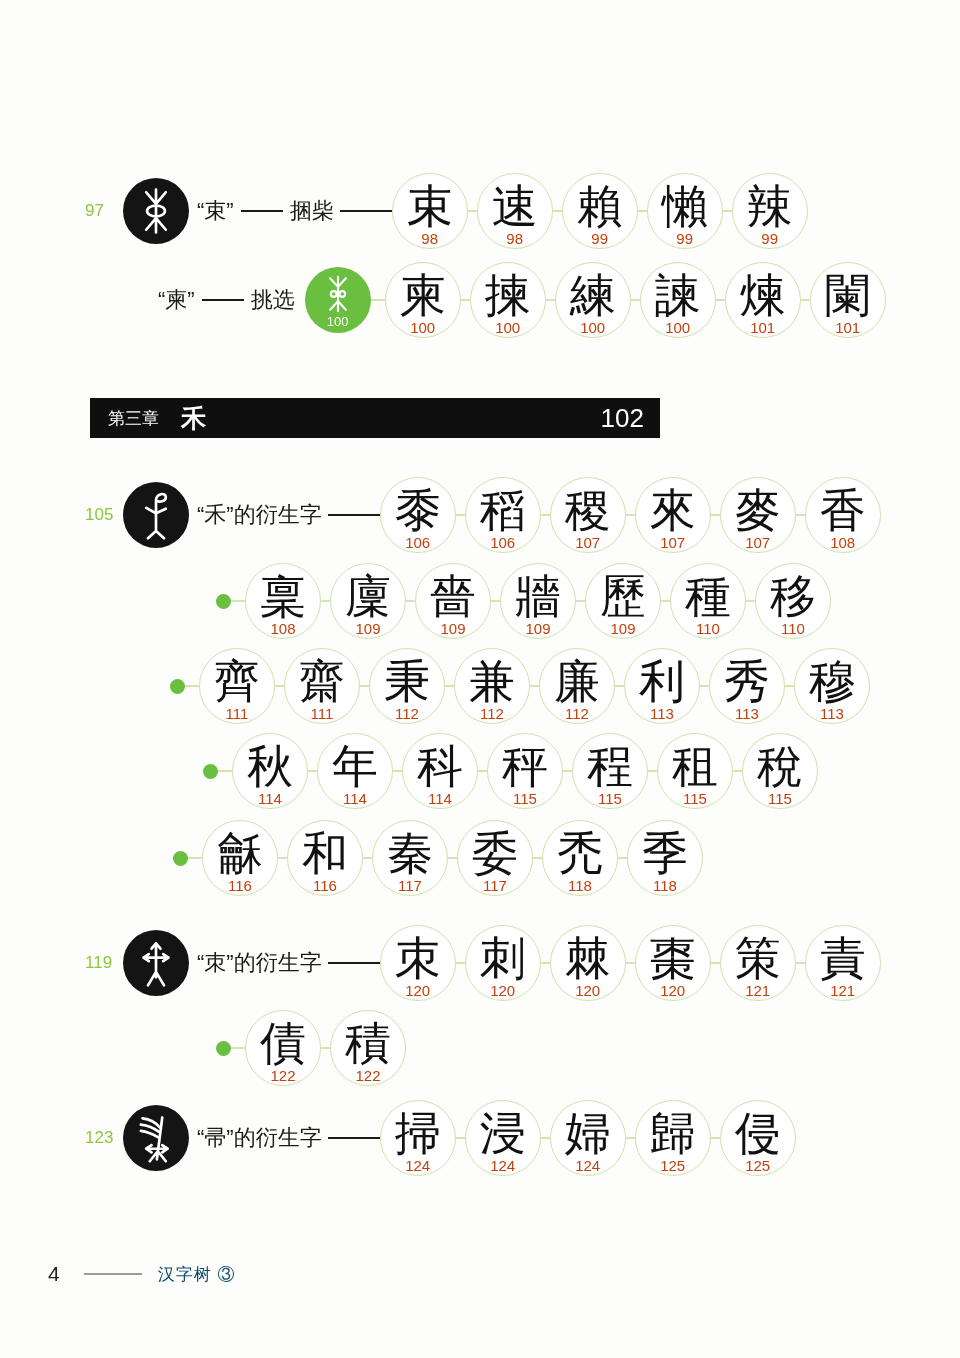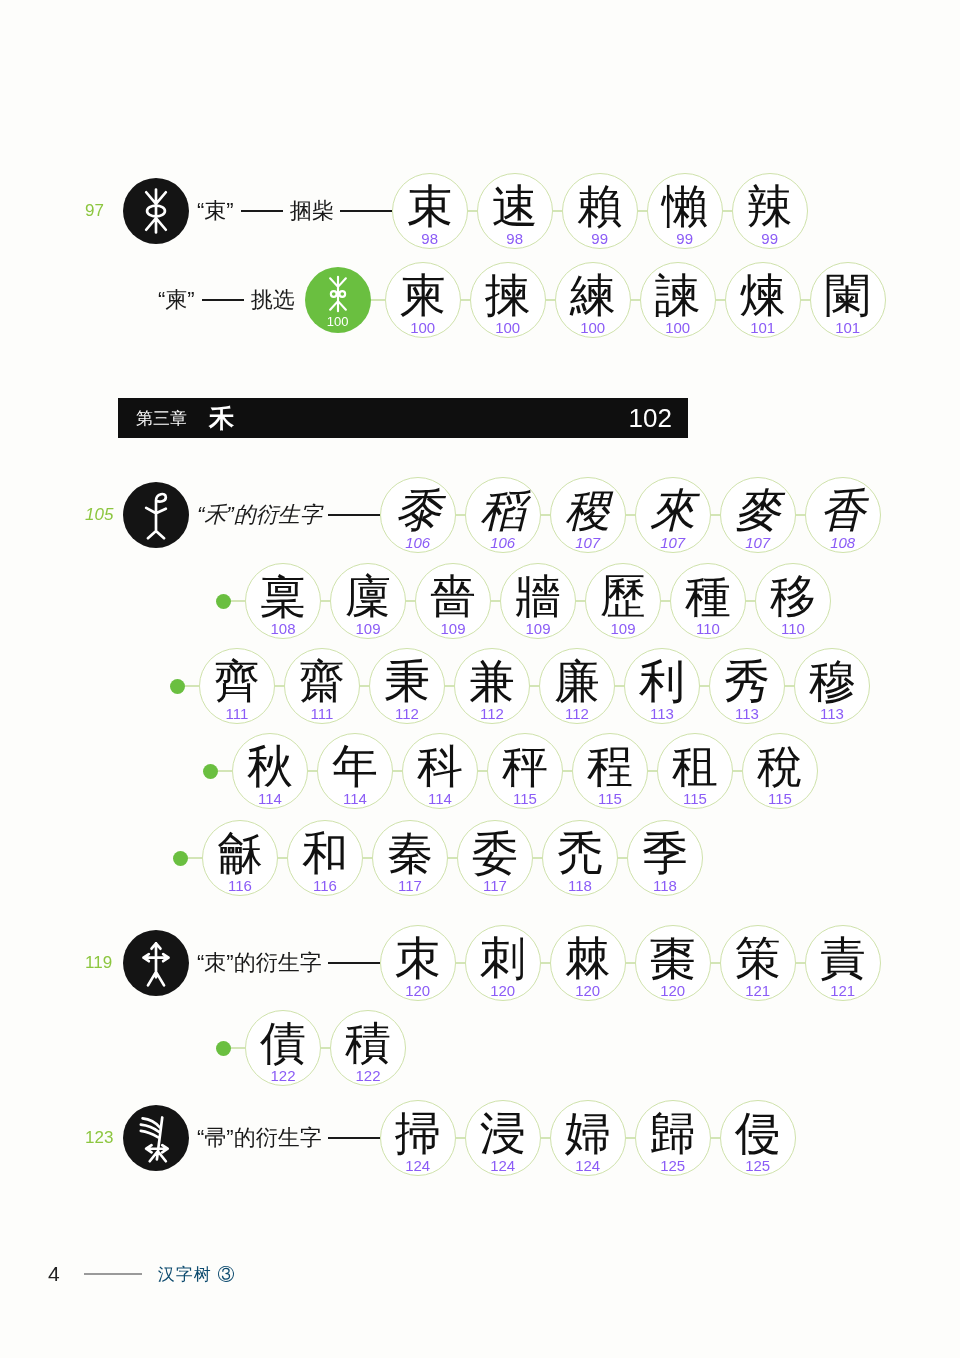--- a/index.html
+++ b/index.html
@@ -5,21 +5,21 @@
   * { margin:0; padding:0; box-sizing:border-box; }
   html,body { background:#ffffff; }
   .page {
     position:relative; width:960px; height:1358px; margin:0 auto;
     background:#fdfdfb; overflow:hidden;
     font-family:"Liberation Sans", sans-serif; color:#1a1a1a;
   }
   .row { position:absolute; display:flex; align-items:center; height:80px; }
   .r0 { top:171px; left:85px; }
   .r1 { top:260px; left:150px; }
-  .r2 { top:475px; left:85px;font-style:italic; }
+  .r2 { top:475px; left:85px; }
   .r3 { top:561px; left:216px; }
   .r4 { top:646px; left:170px; }
   .r5 { top:731px; left:203px; }
   .r6 { top:818px; left:173px; }
   .r7 { top:923px; left:85px;justify-content:center; }
   .r8 { top:1008px; left:216px; }
   .r9 { top:1098px; left:85px; }
 
   .side-num { color:#8cc63f; font-size:17px; min-width:32px; margin-right:6px; }
   .badge {
@@ -41,28 +41,28 @@
   .dash-after { width:52px; margin-left:6px; }
 
   .circle {
     position:relative; width:76px; height:76px; flex:none;
     border:1px solid #cfe2ab; border-radius:50%; background:#ffffff;
     display:flex; align-items:center; justify-content:center;
   }
   .char { font-family:"Liberation Serif","DejaVu Serif",serif;
     font-size:46px; line-height:1; color:#111111; margin-top:-8px; }
   .pnum { position:absolute; bottom:1px; left:0; width:100%;
-    text-align:center; color:#8b5cf6; font-size:15px; }
+    text-align:center; color:#c2410c; font-size:15px; }
   .link { width:9px; height:2px; background:#d3e5b6; flex:none; }
   .link-first { width:14px; }
   .bullet { width:15px; height:15px; border-radius:50%; background:#6abf40; flex:none; }
 
   .banner {
     position:absolute; left:90px; top:398px; width:570px; height:40px;
-    background:#0f0f0f; color:#ffffff; display:flex; align-items:center;margin-left:28px;
+    background:#0f0f0f; color:#ffffff; display:flex; align-items:center;
   }
   .banner .chap { font-size:17px; margin-left:18px; }
   .banner .title { font-size:25px; font-weight:bold; margin-left:22px; }
   .banner .bpage { margin-left:auto; margin-right:16px; font-size:26px; }
 
   .footer { position:absolute; left:48px; top:1262px; display:flex; align-items:center; }
   .footer .fnum { font-size:21px; color:#222222; }
   .footer .fline { width:58px; height:2px; background:#9a9a9a; margin:0 16px 0 24px; }
   .footer .ftitle { font-size:17px; color:#0c4a6e; letter-spacing:1px; }
 </style>

